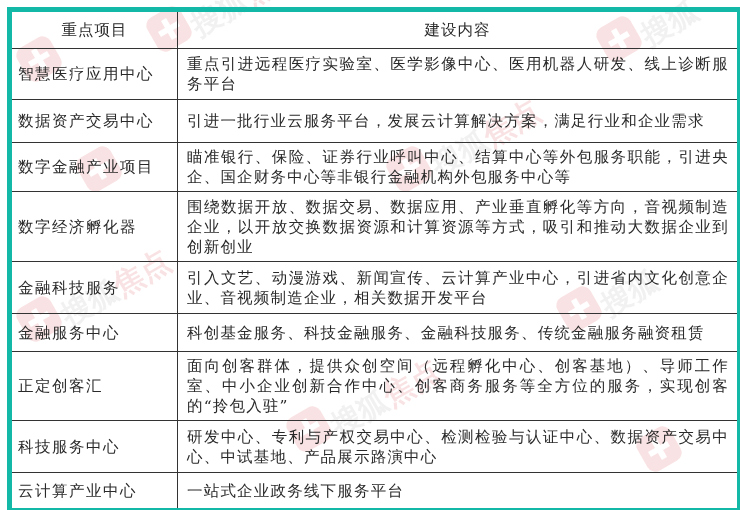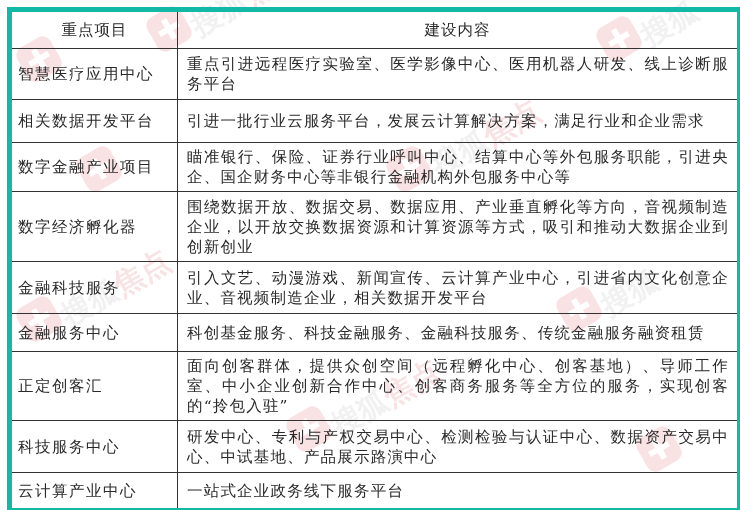--- a/index.html
+++ b/index.html
@@ -85,21 +85,21 @@
       <th>重点项目</th>
       <th>建设内容</th>
     </tr>
   </thead>
   <tbody id="tbody">
       <tr style="height: 51px;">
         <td class="col1">智慧医疗应用中心</td>
         <td class="col2">重点引进远程医疗实验室、医学影像中心、医用机器人研发、线上诊断服务平台</td>
       </tr>
       <tr style="height: 43px;">
-        <td class="col1">相关数据开发平台</td>
+        <td class="col1">数据资产交易中心</td>
         <td class="col2">引进一批行业云服务平台，发展云计算解决方案，满足行业和企业需求</td>
       </tr>
       <tr style="height: 47px;">
         <td class="col1">数字金融产业项目</td>
         <td class="col2">瞄准银行、保险、证券行业呼叫中心、结算中心等外包服务职能，引进央企、国企财务中心等非银行金融机构外包服务中心等</td>
       </tr>
       <tr style="height: 70px;">
         <td class="col1">数字经济孵化器</td>
         <td class="col2">围绕数据开放、数据交易、数据应用、产业垂直孵化等方向，音视频制造企业，以开放交换数据资源和计算资源等方式，吸引和推动大数据企业到创新创业</td>
       </tr>

